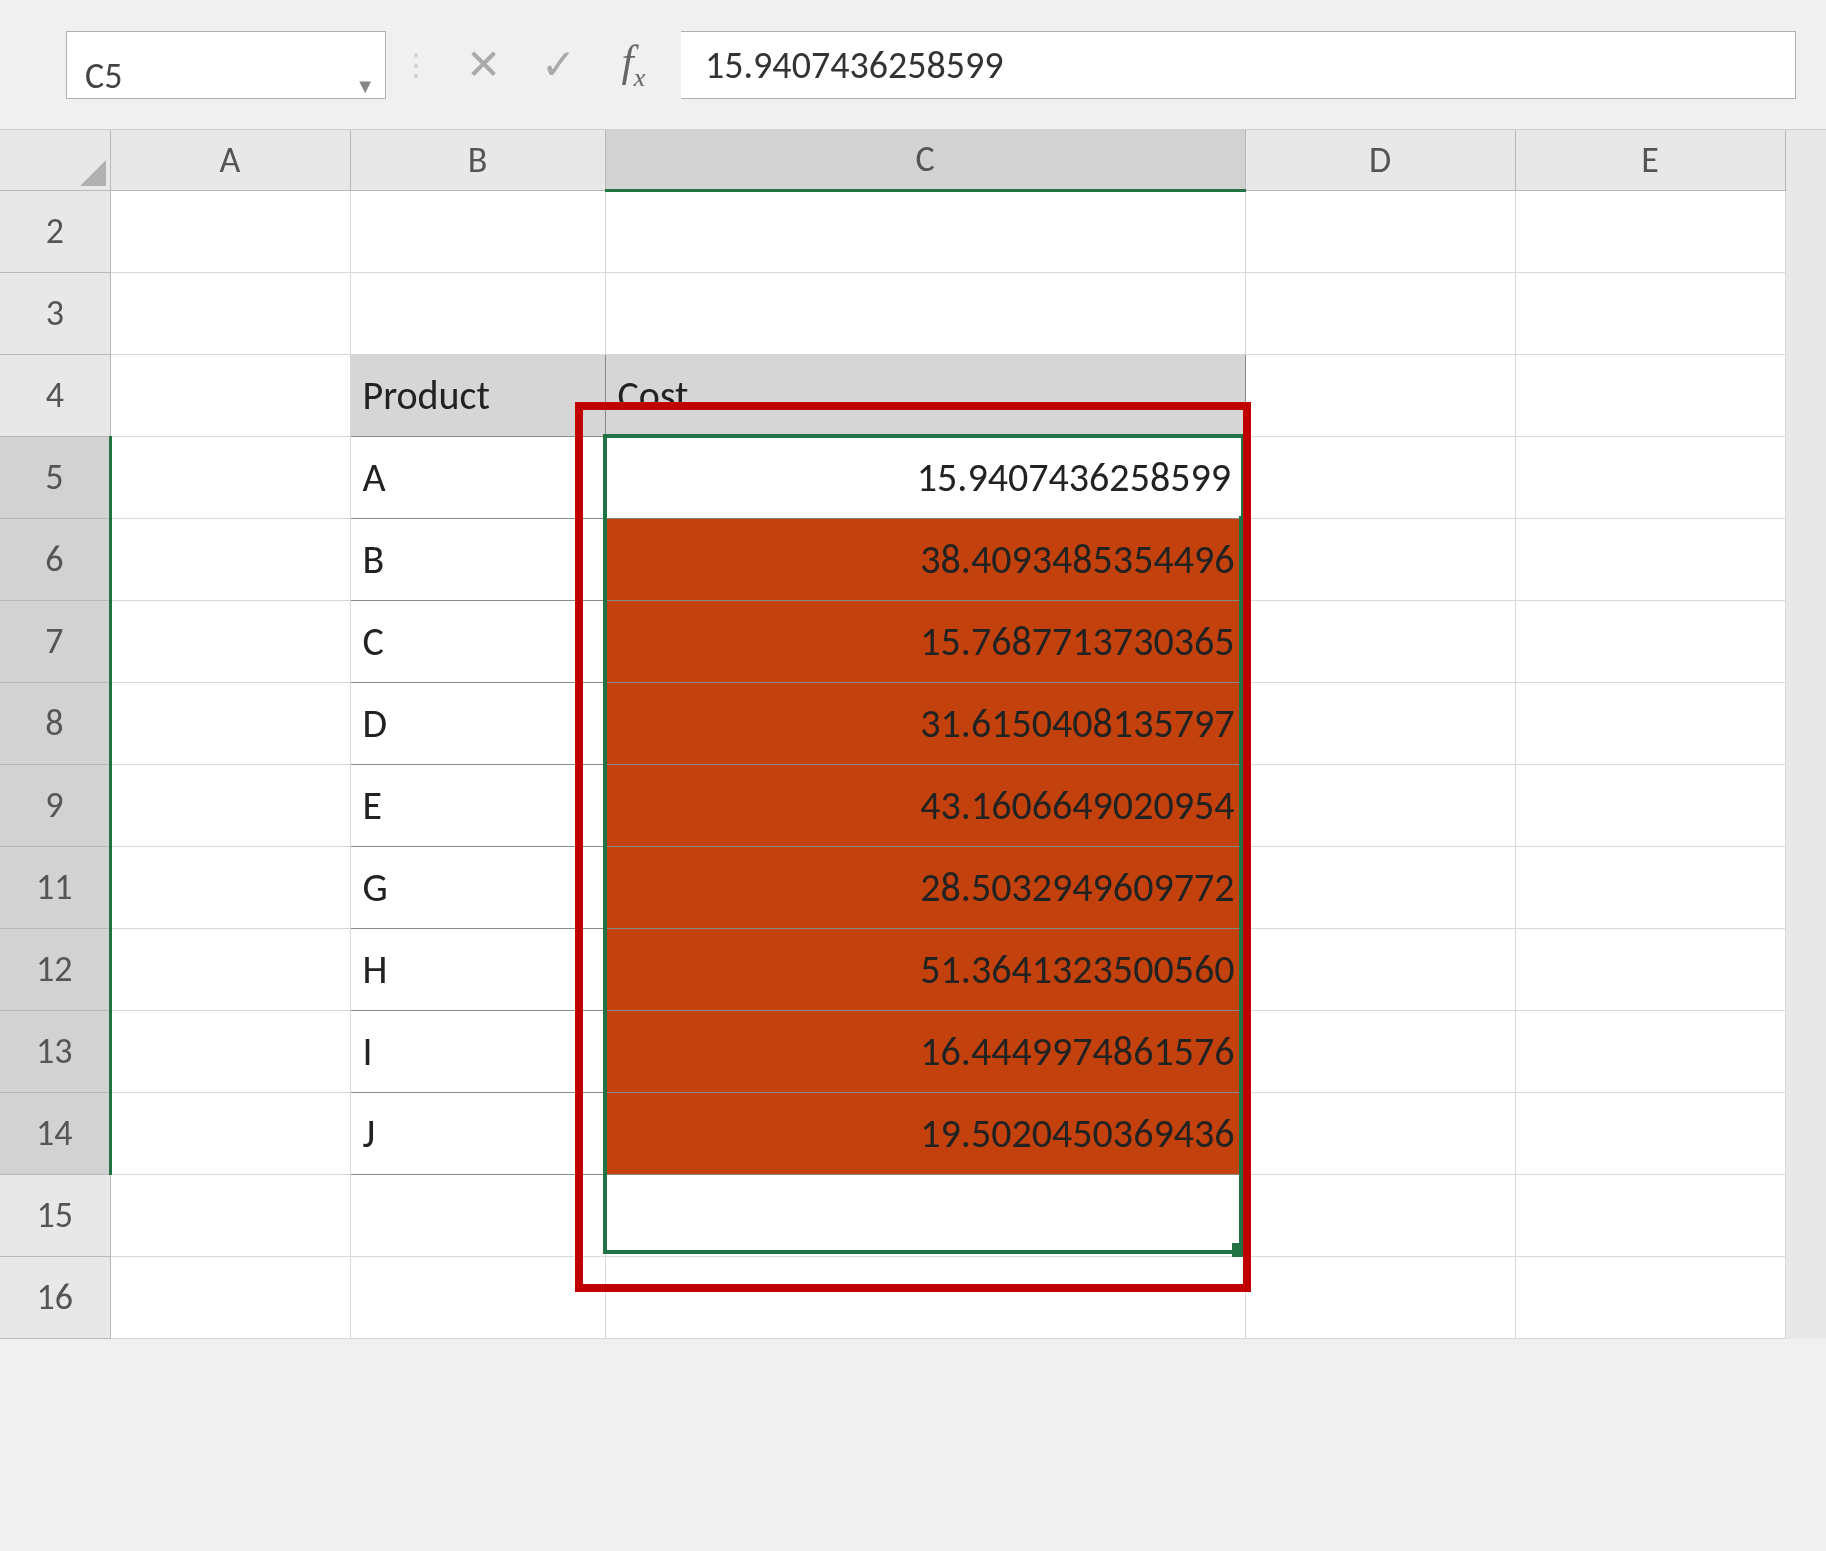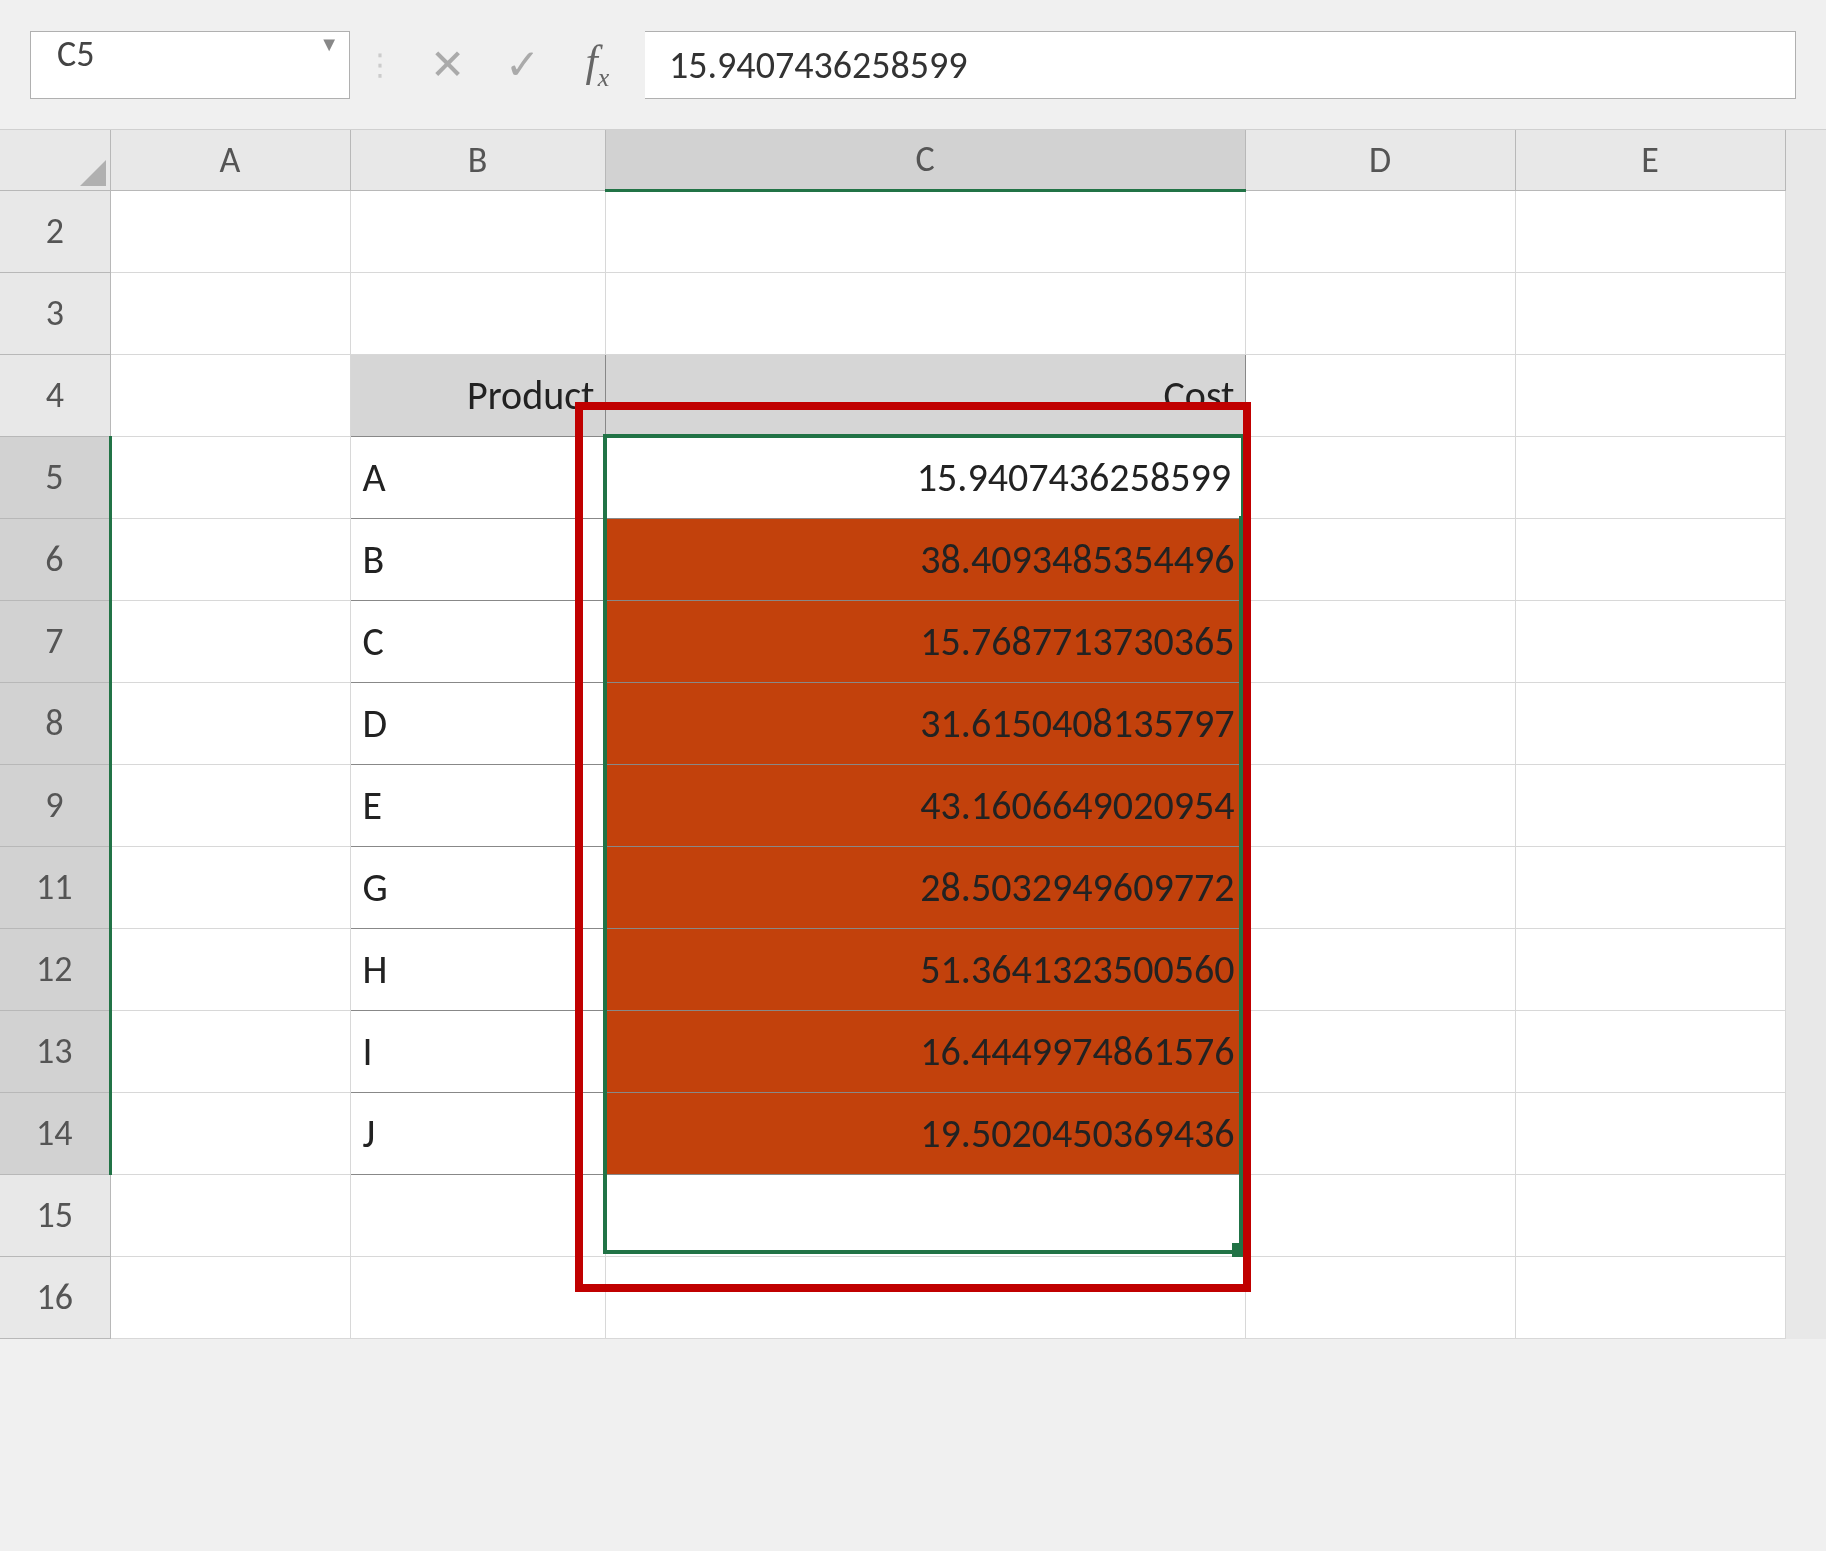--- a/index.html
+++ b/index.html
@@ -24,25 +24,26 @@
       gap: 0;
       border-bottom: 1px solid #d0d0d0;
       height: 130px;
     }
     .name-box {
       width: 320px;
       height: 68px;
       background: white;
       border: 1px solid #b0b0b0;
       display: flex;
-      align-items: flex-start;
-      padding: 0 26px;
+      align-items: flex-end;
+      padding: 0 18px;
       font-size: 36px;
       color: #444;
       position: relative;
+      margin-left: 36px;
     }
     .name-box-dropdown {
       position: absolute;
       right: 10px;
       color: #888;
       font-size: 20px;
     }
     .fb-sep {
       width: 60px;
       display: flex;
@@ -153,22 +154,22 @@
     .col-A { width: 240px; }
     .col-B { width: 255px; }
     .col-C { width: 640px; }
     .col-D { width: 270px; }
     .col-E { width: 270px; }
     
     
     .tbl-header {
       background: #d6d6d6;
       border: 1px solid #888;
-      text-align: right;
-      padding-left: 24px;
+      text-align: left;
+      padding-left: 12px;
     }
     .tbl-cell {
       background: white;
       border: 1px solid #888;
       text-align: left;
       padding-left: 12px;
     }
     .tbl-cost {
       background: white;
       border: 1px solid #888;

